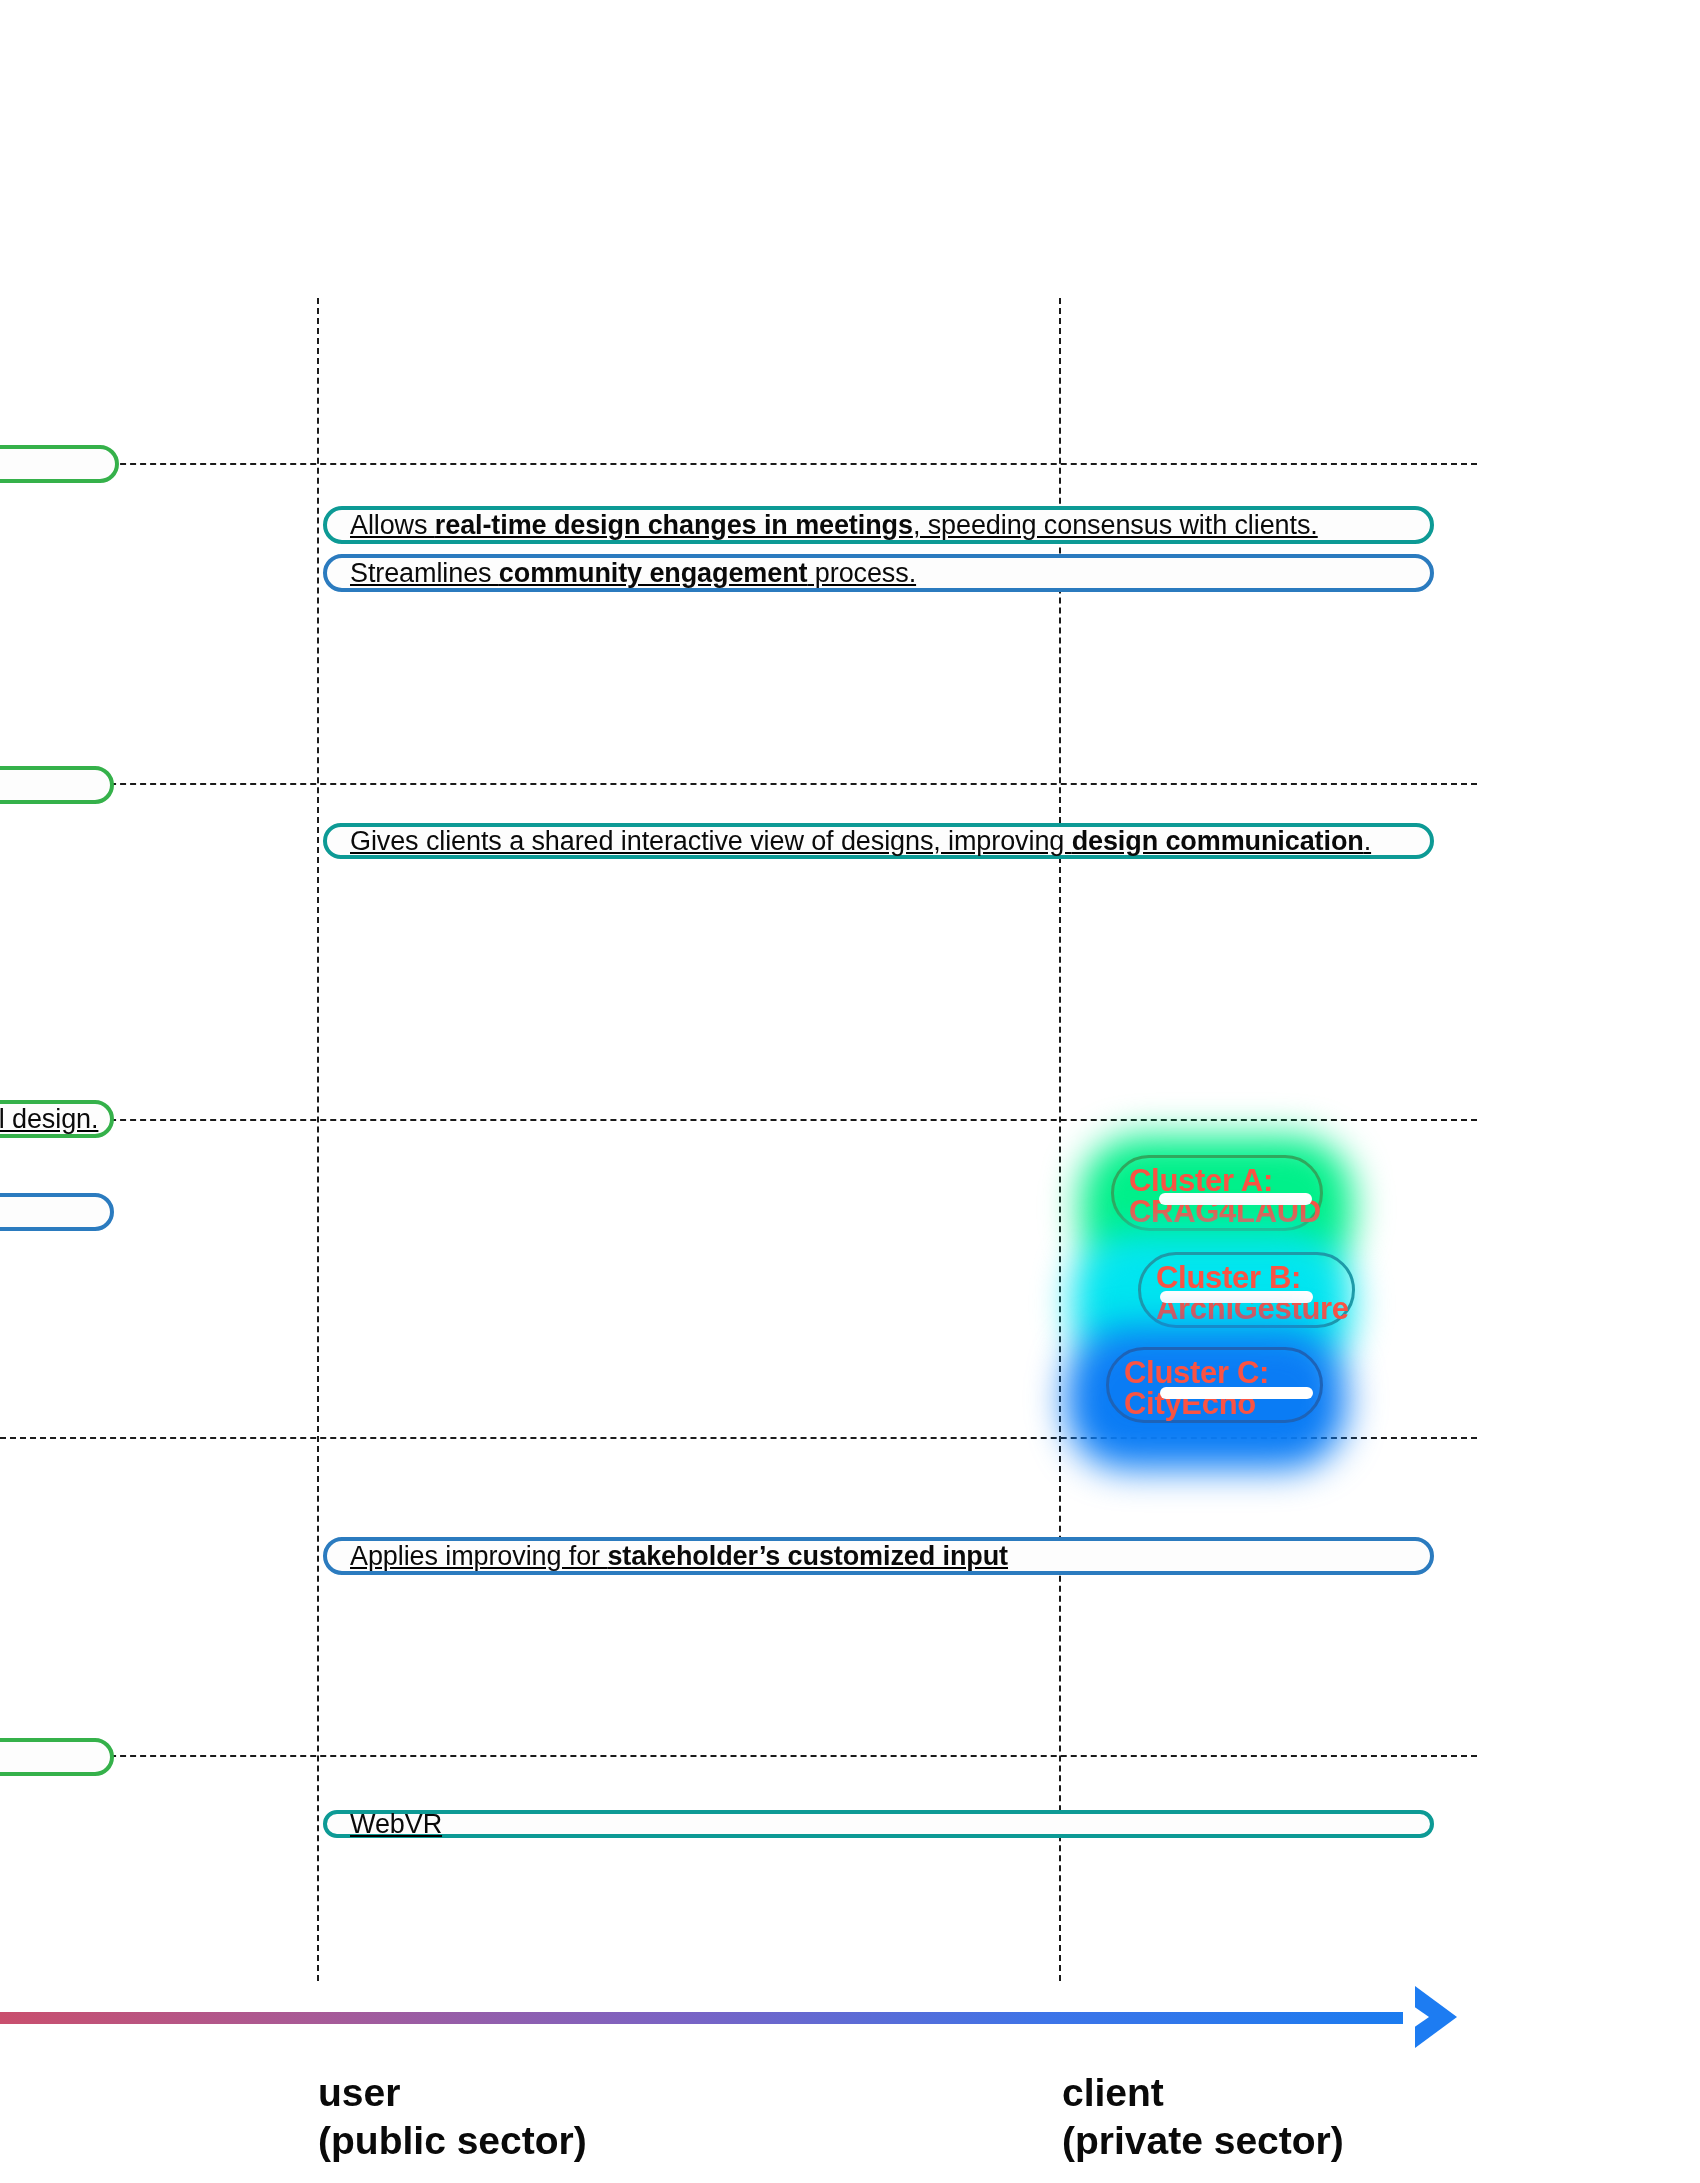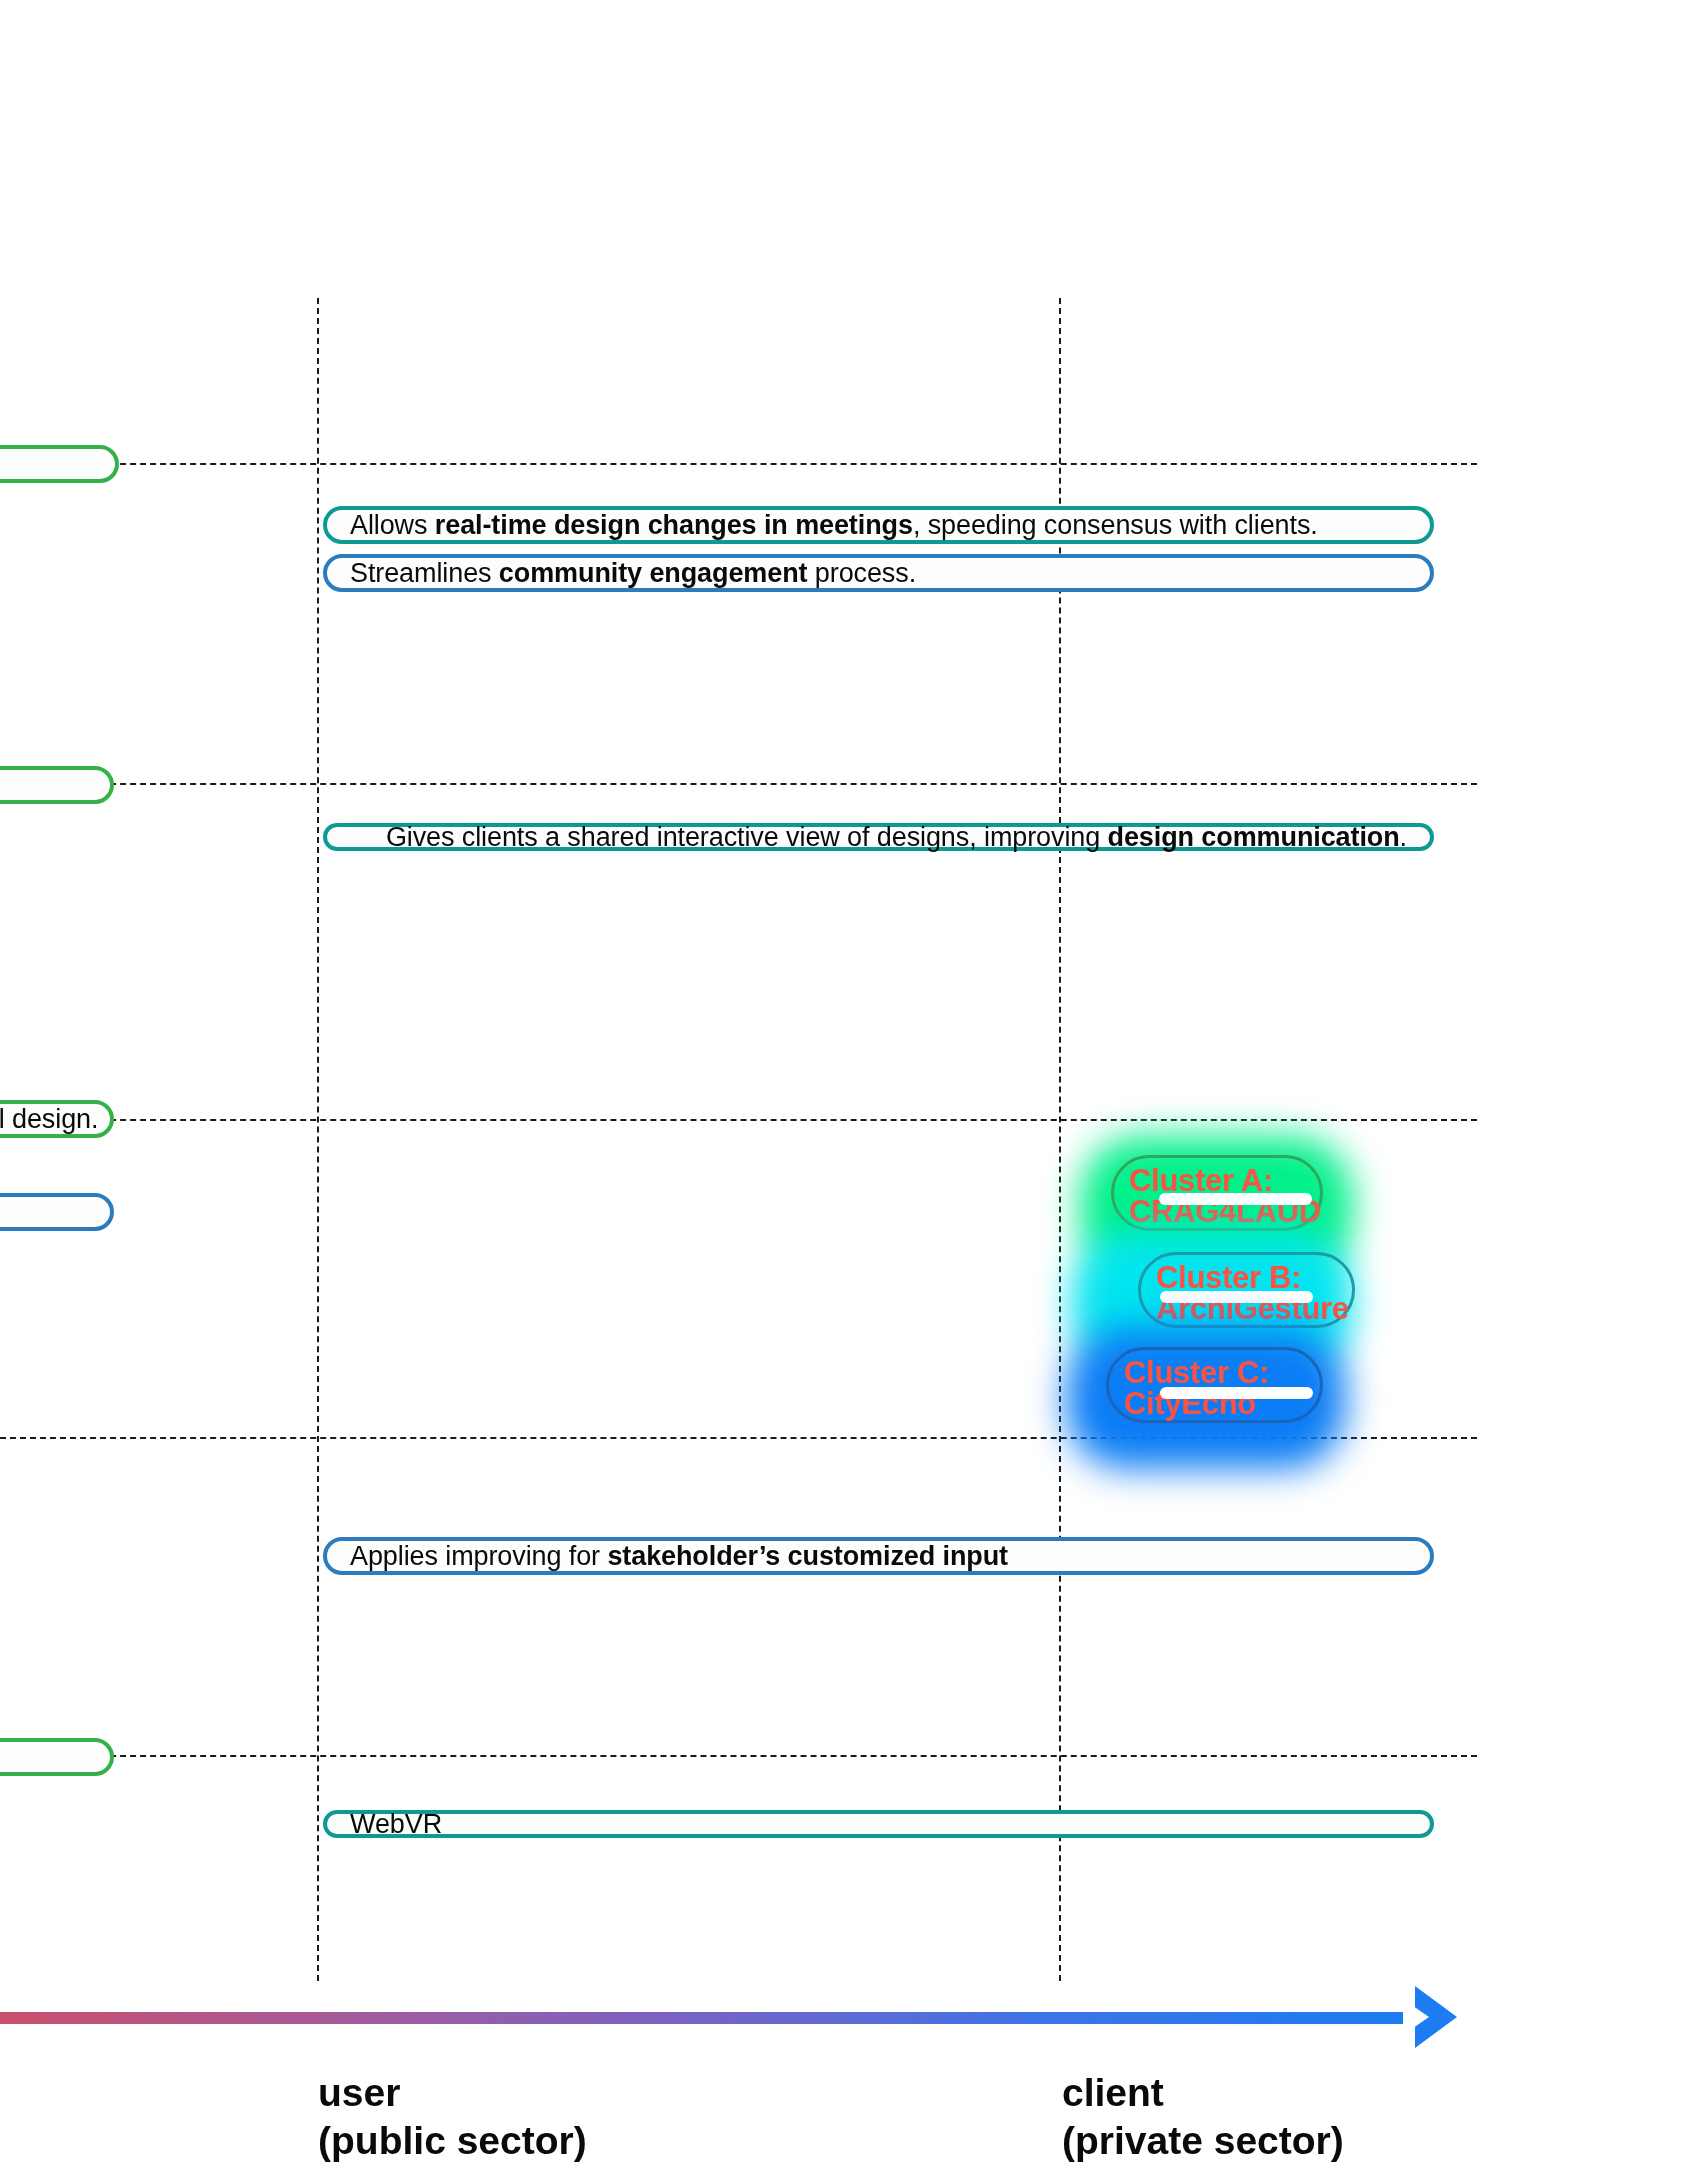--- a/index.html
+++ b/index.html
@@ -20,20 +20,21 @@
 
   
   .pill{
     position:absolute;
     box-sizing:border-box;
     background:#fdfdfd;
     border-radius:682px;
     display:flex;align-items:center;
     padding:0 23px;
     z-index:5;
+    text-decoration:underline;
   }
   .pill .ptext{
     font-size:27px;
     color:#0a0a0a;
     letter-spacing:-0.1px;
     white-space:nowrap;
     line-height:1;
   }
   .pill .ptext b{font-weight:700;}
   .pill.teal{border:4.8px solid #0d9a95;}
@@ -130,21 +131,21 @@
       </div>
       <div class="pill teal" style="left: 323px; top: 506px; width: 1111px; height: 38px;">
         <div class="ptext"><span>Allows </span><b>real-time design changes in meetings</b><span>, speeding consensus with clients.</span></div>
       </div>
       <div class="pill blue" style="left: 323px; top: 554px; width: 1111px; height: 38px;">
         <div class="ptext"><span>Streamlines </span><b>community engagement</b><span> process.</span></div>
       </div>
       <div class="pill green clipped" style="left: -27px; top: 766px; width: 141px; height: 38px;">
         <div class="ptext"><span></span></div>
       </div>
-      <div class="pill teal" style="left: 323px; top: 823px; width: 1111px; height: 28px; justify-content: flex-end;">
+      <div class="pill teal" style="left: 323px; top: 823px; width: 1111px; height: 36px;">
         <div class="ptext"><span>Gives clients a shared interactive view of designs, improving </span><b>design communication</b><span>.</span></div>
       </div>
       <div class="pill green clipped" style="left: -27px; top: 1100px; width: 141px; height: 38px;">
         <div class="ptext"><span>al design.</span></div>
       </div>
       <div class="pill blue clipped" style="left: -27px; top: 1193px; width: 141px; height: 38px;">
         <div class="ptext"><span></span></div>
       </div>
       <div class="pill blue" style="left: 323px; top: 1537px; width: 1111px; height: 38px;">
         <div class="ptext"><span>Applies improving for </span><b>stakeholder’s customized input</b></div>

